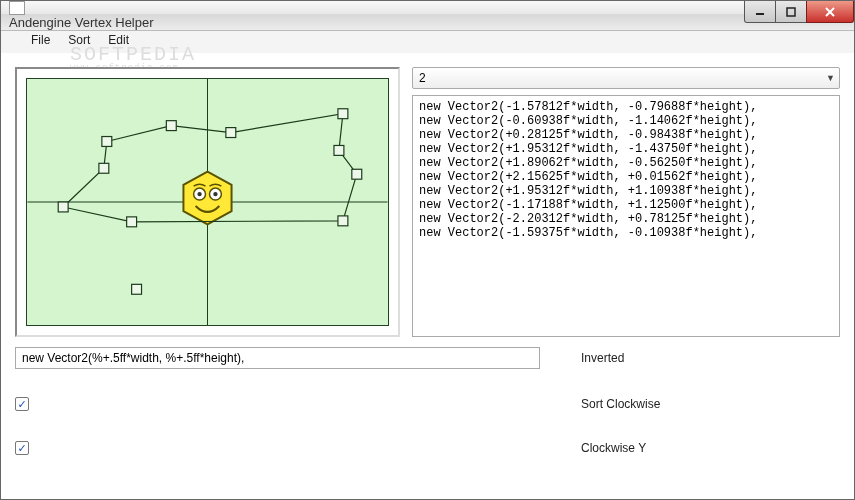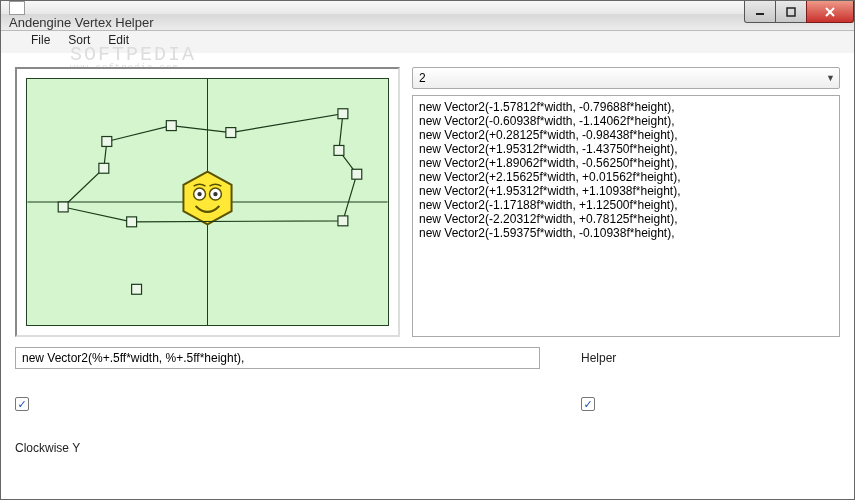--- a/index.html
+++ b/index.html
@@ -127,21 +127,21 @@
   }
   .combo .caret {
     font-size: 9px;
     color: #444;
   }
   .textarea {
     flex: 1;
     border: 1px solid #aaa;
     background: #fff;
     padding: 4px 6px;
-    font-family: Liberation Sans, sans-serif;
+    font-family: Liberation Mono, monospace;
     font-size: 12px;
     color: #000;
     white-space: pre;
     overflow: hidden;
   }
 
   .bottom {
     padding: 6px 14px 14px 14px;
     display: flex;
     align-items: flex-start;
@@ -257,24 +257,25 @@
 new Vector2(+1.95312f*width, +1.10938f*height),
 new Vector2(-1.17188f*width, +1.12500f*height),
 new Vector2(-2.20312f*width, +0.78125f*height),
 new Vector2(-1.59375f*width, -0.10938f*height),</div>
   </div>
 </div>
 
 <div class="bottom">
   <div class="bottom-grid">
     <input class="pattern-input" value="new Vector2(%+.5ff*width, %+.5ff*height)," style="">
-    <div class="lblcell">Helper</div>
+    <div class="lblcell">Inverted</div>
 
     <div class="cbwrap">
         <div class="check">✓</div>
       </div>
+    <div class="lblcell">Sort Clockwise</div>
 
     <div class="cbwrap">
         <div class="check">✓</div>
       </div>
     <div class="lblcell">Clockwise Y</div>
   </div>
 </div>
 
 </body></html>

